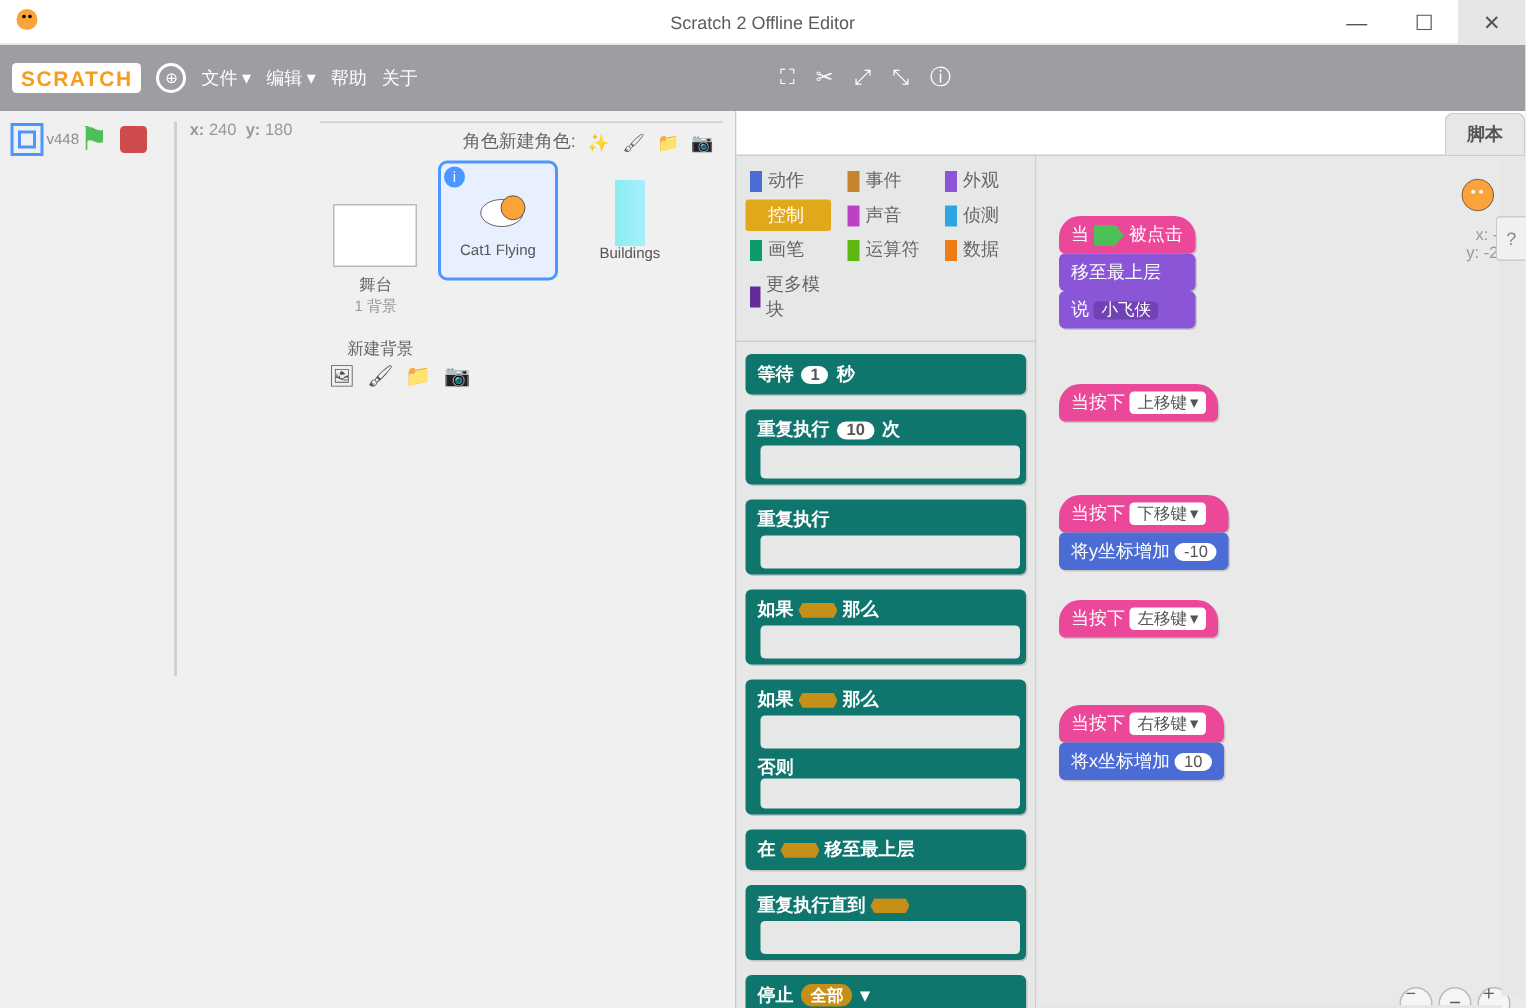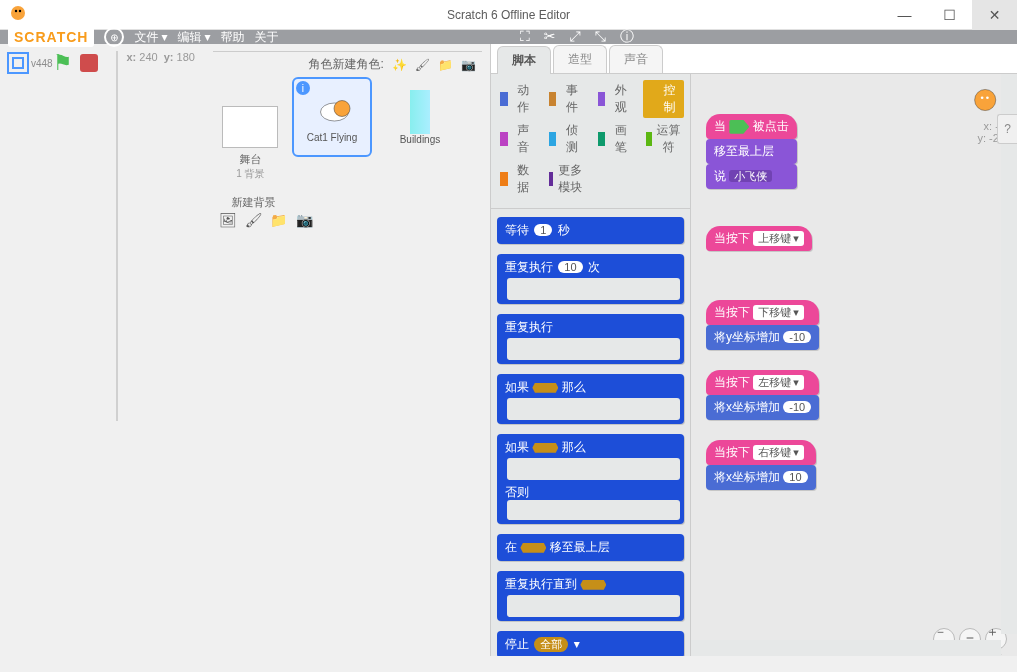--- a/index.html
+++ b/index.html
@@ -1,21 +1,21 @@
 <!DOCTYPE html>
 <html><head>
 <meta charset="utf-8">
 <style>
  * { box-sizing: border-box; margin:0; padding:0; font-family: "Microsoft YaHei", Arial, sans-serif; }
  body { width:1017px; height:672px; background:#f0f0f0; overflow:hidden; font-size:12px; color:#5c5c5c; }
  .titlebar { height:30px; background:#fff; border-bottom:1px solid #e0e0e0; display:flex; align-items:center; justify-content:center; position:relative; }
  .titlebar .btns { position:absolute; right:0; display:flex; }
  .titlebar .btns span { width:45px; height:30px; display:flex; align-items:center; justify-content:center; font-size:14px; color:#555;}
  .titlebar .btns .close { background:#e5e5e5; }
- .menubar { height:14px; background:#9c9ea2; display:flex; align-items:center; color:#fff; padding:0 8px; gap:10px; position:relative;}
+ .menubar { height:44px; background:#9c9ea2; display:flex; align-items:center; color:#fff; padding:0 8px; gap:10px; position:relative;}
  .menubar .logo { background:#fff; color:#f89c1c; font-weight:bold; font-size:14px; padding:2px 6px; border-radius:3px; letter-spacing:1px; font-family: Arial Black, sans-serif; }
  .menubar .globe { width:20px; height:20px; border:2px solid #fff; border-radius:50%; display:flex; align-items:center; justify-content:center;}
  .menubar .mitem { cursor:pointer; display:flex; align-items:center; gap:3px;}
  .menubar .tools { position:absolute; left:520px; display:flex; gap:14px; color:#fff; font-size:14px;}
  .main { display:flex; height:612px; }
  .leftpane { width:490px; display:flex; flex-direction:row; padding:5px 0 0 1px;}
  .stagebar { height:28px; display:flex; align-items:center; padding:0 6px; position:relative;}
  .full-icon { width:22px; height:22px; border:2px solid #4c97ff; position:relative;}
  .full-icon::after{content:''; position:absolute; inset:3px; border:2px solid #4c97ff;}
  .version { font-size:10px; color:#8c8c8c; margin-left:2px;}
@@ -27,31 +27,31 @@
  .stagebox { width:75px; text-align:center; padding-top:50px; font-size:11px; color:#666;}
  .spritearea { flex:1; }
  .spritehdr { display:flex; justify-content:flex-end; padding:0 6px 4px 0; font-size:12px; color:#666;}
  .thumbs { display:flex; gap:8px; padding-left:4px;}
  .thumb { width:80px; height:80px; border:2px solid transparent; border-radius:6px; display:flex; flex-direction:column; align-items:center; justify-content:center; font-size:10px; color:#555; position:relative;}
  .thumb.sel { border-color:#4c97ff; background:#e8f0ff;}
  .thumb .info { position:absolute; top:2px; left:2px; width:14px; height:14px; background:#4c97ff; color:#fff; border-radius:50%; font-size:10px; display:flex;align-items:center;justify-content:center;}
  .newbg { font-size:11px; color:#666; padding:4px 0 2px 6px;}
  .newbg-icons { display:flex; gap:8px; padding-left:6px; font-size:14px; color:#555;}
  .rightpane { flex:1; display:flex; flex-direction:column; background:#e6e8e8; border-left:1px solid #ccc;}
- .tabs { height:30px; display:flex; align-items:flex-end; padding-left:6px; gap:2px; background:#fff; border-bottom:1px solid #ccc;}
+ .tabs { height:30px; display:flex; align-items:flex-end; padding-left:6px; gap:2px; background:#fff; border-bottom:1px solid #ccc;flex-direction:column;}
  .tab { padding:5px 14px; border:1px solid #ccc; border-bottom:none; border-radius:6px 6px 0 0; background:#f5f5f5; color:#888; font-size:12px; cursor:pointer;}
  .tab.active { background:#e6e8e8; color:#555; font-weight:bold; position:relative; top:1px;}
  .work { flex:1; display:flex; position:relative; overflow:hidden;}
  .palette { width:200px; background:#e6e8e8; border-right:1px solid #ccc; overflow:hidden;}
- .catgrid { display:grid; grid-template-columns:1fr 1fr 1fr 1fr; padding:6px 6px 10px 6px; gap:2px 8px; border-bottom:1px solid #ccc;text-align:center;}
+ .catgrid { display:grid; grid-template-columns:1fr 1fr 1fr; padding:6px 6px 10px 6px; gap:2px 8px; border-bottom:1px solid #ccc;}
  .cat { display:flex; align-items:center; gap:4px; font-size:12px; color:#666; padding:2px 3px; cursor:pointer;}
  .cat .sw { width:8px; height:14px;}
  .cat.sel { background:#e1a91a; color:#fff; border-radius:2px;}
  .blocklist { padding:8px 6px; display:flex; flex-direction:column; gap:10px;}
- .blk { background:#1d4ed8; color:#fff; border-radius:4px; padding:5px 8px; font-size:12px; position:relative; box-shadow:1px 1px 0 rgba(0,0,0,0.15); cursor:grab;}
+ .blk { background:#0f766e; color:#fff; border-radius:4px; padding:5px 8px; font-size:12px; position:relative; box-shadow:1px 1px 0 rgba(0,0,0,0.15); cursor:grab;font-weight:bold;}
  .blk .pill { background:#fff; color:#555; border-radius:8px; padding:0 6px; margin:0 2px; display:inline-block; font-size:11px;}
  .blk.c-shape { padding:5px 8px 18px 8px;}
  .blk.c-shape::after { content:''; position:absolute; left:10px; right:4px; top:24px; bottom:4px; background:#e6e8e8; border-radius:3px;}
  .blk.c-shape.tall { padding-bottom:40px;}
  .blk.c-shape.tall::after { top:24px; height:22px; bottom:auto;}
  .blk.c-shape.tall .else { position:absolute; left:8px; top:50px; z-index:2;}
  .blk.c-shape.tall::before { content:''; position:absolute; left:10px; right:4px; top:66px; bottom:4px; background:#e6e8e8; border-radius:3px;}
  .blk .hex { display:inline-block; width:26px; height:10px; background:#c68f18; clip-path: polygon(10% 0,90% 0,100% 50%,90% 100%,10% 100%,0 50%); vertical-align:middle;}
  .script-area { flex:1; background:#e9e9e9; position:relative; overflow:hidden;}
  .sprite-mini { position:absolute; right:12px; top:8px; text-align:right; font-size:11px; color:#9a9a9a;}
@@ -77,21 +77,21 @@
 <body>
 
 <div class="titlebar">
   <span style="position:absolute;left:8px;">
     <svg width="20" height="20" viewBox="0 0 20 20">
         <circle cx="10" cy="10" r="7" fill="#f9a33a"></circle>
         <circle cx="8" cy="8" r="1.2" fill="#000"></circle>
         <circle cx="12" cy="8" r="1.2" fill="#000"></circle>
       </svg>
   </span>
-  <span>Scratch 6 Offline Editor</span>
+  <span>Scratch 2 Offline Editor</span>
   <div class="btns">
     <span>—</span>
     <span>☐</span>
     <span class="close">✕</span>
   </div>
 </div>
 
 <div class="menubar">
   <span class="logo">SCRATCH</span>
   <span class="globe">
@@ -304,23 +304,20 @@
           </div>
           <div class="blue">
             <span>将y坐标增加</span> <span class="pill">-10</span>
           </div>
         </div>
 
         <div class="stack" style="left:15px; top:296px;">
           <div class="hat">
             <span>当按下</span> <span class="keypill"><span>左移键</span> ▾</span>
           </div>
-          <div class="blue">
-            <span>将x坐标增加</span> <span class="pill">-10</span>
-          </div>
         </div>
 
         <div class="stack" style="left:15px; top:366px;">
           <div class="hat">
             <span>当按下</span> <span class="keypill"><span>右移键</span> ▾</span>
           </div>
           <div class="blue">
             <span>将x坐标增加</span> <span class="pill">10</span>
           </div>
         </div>

